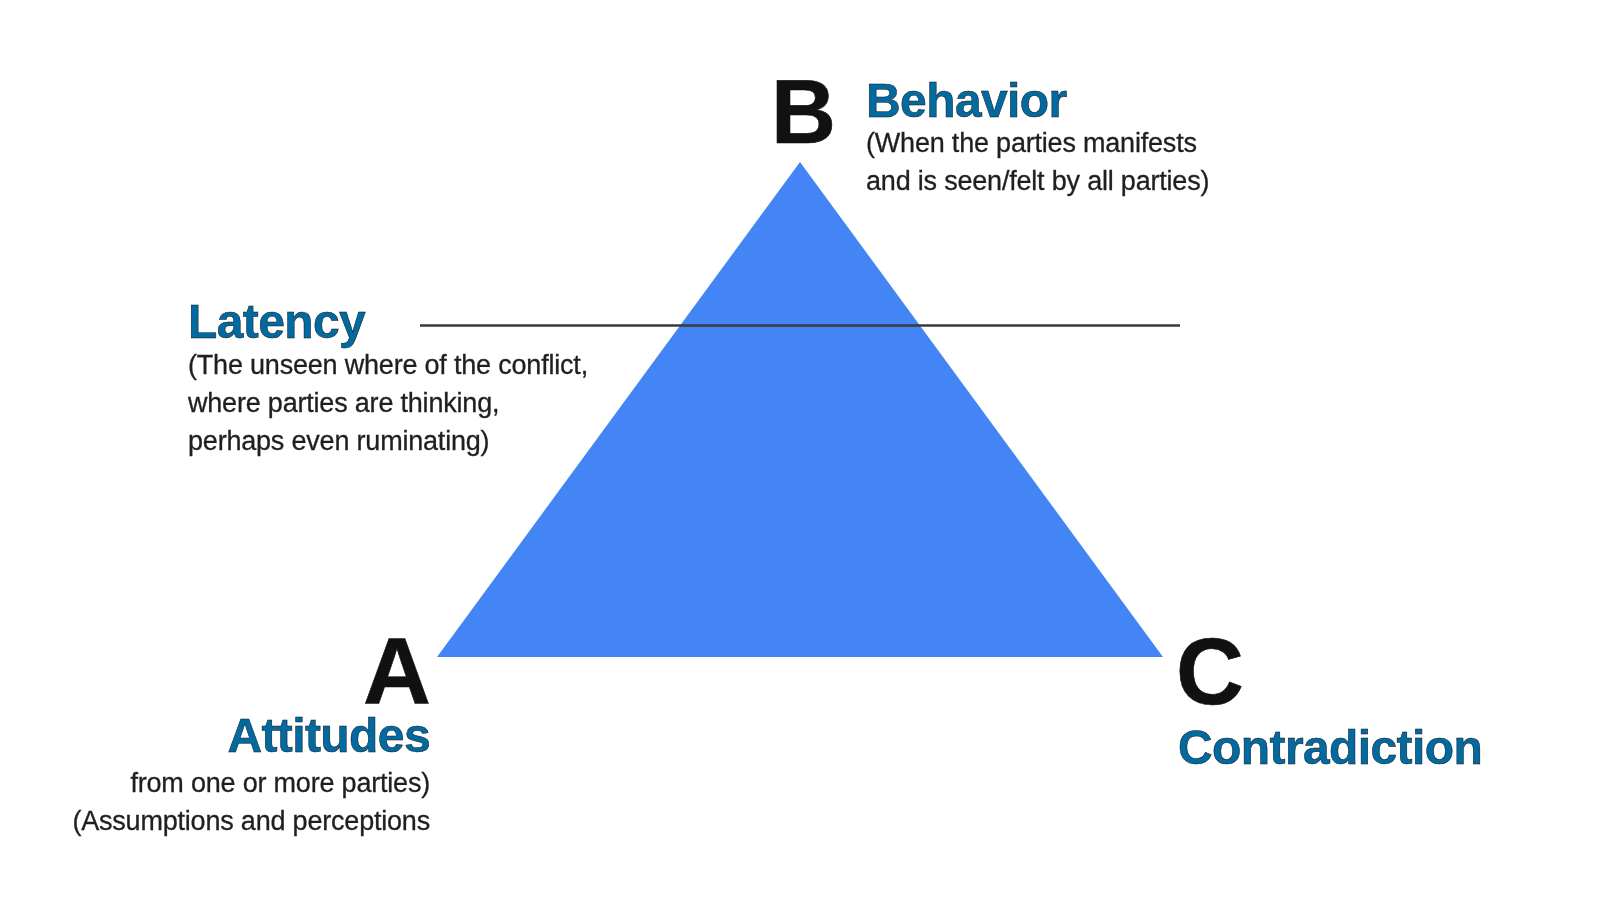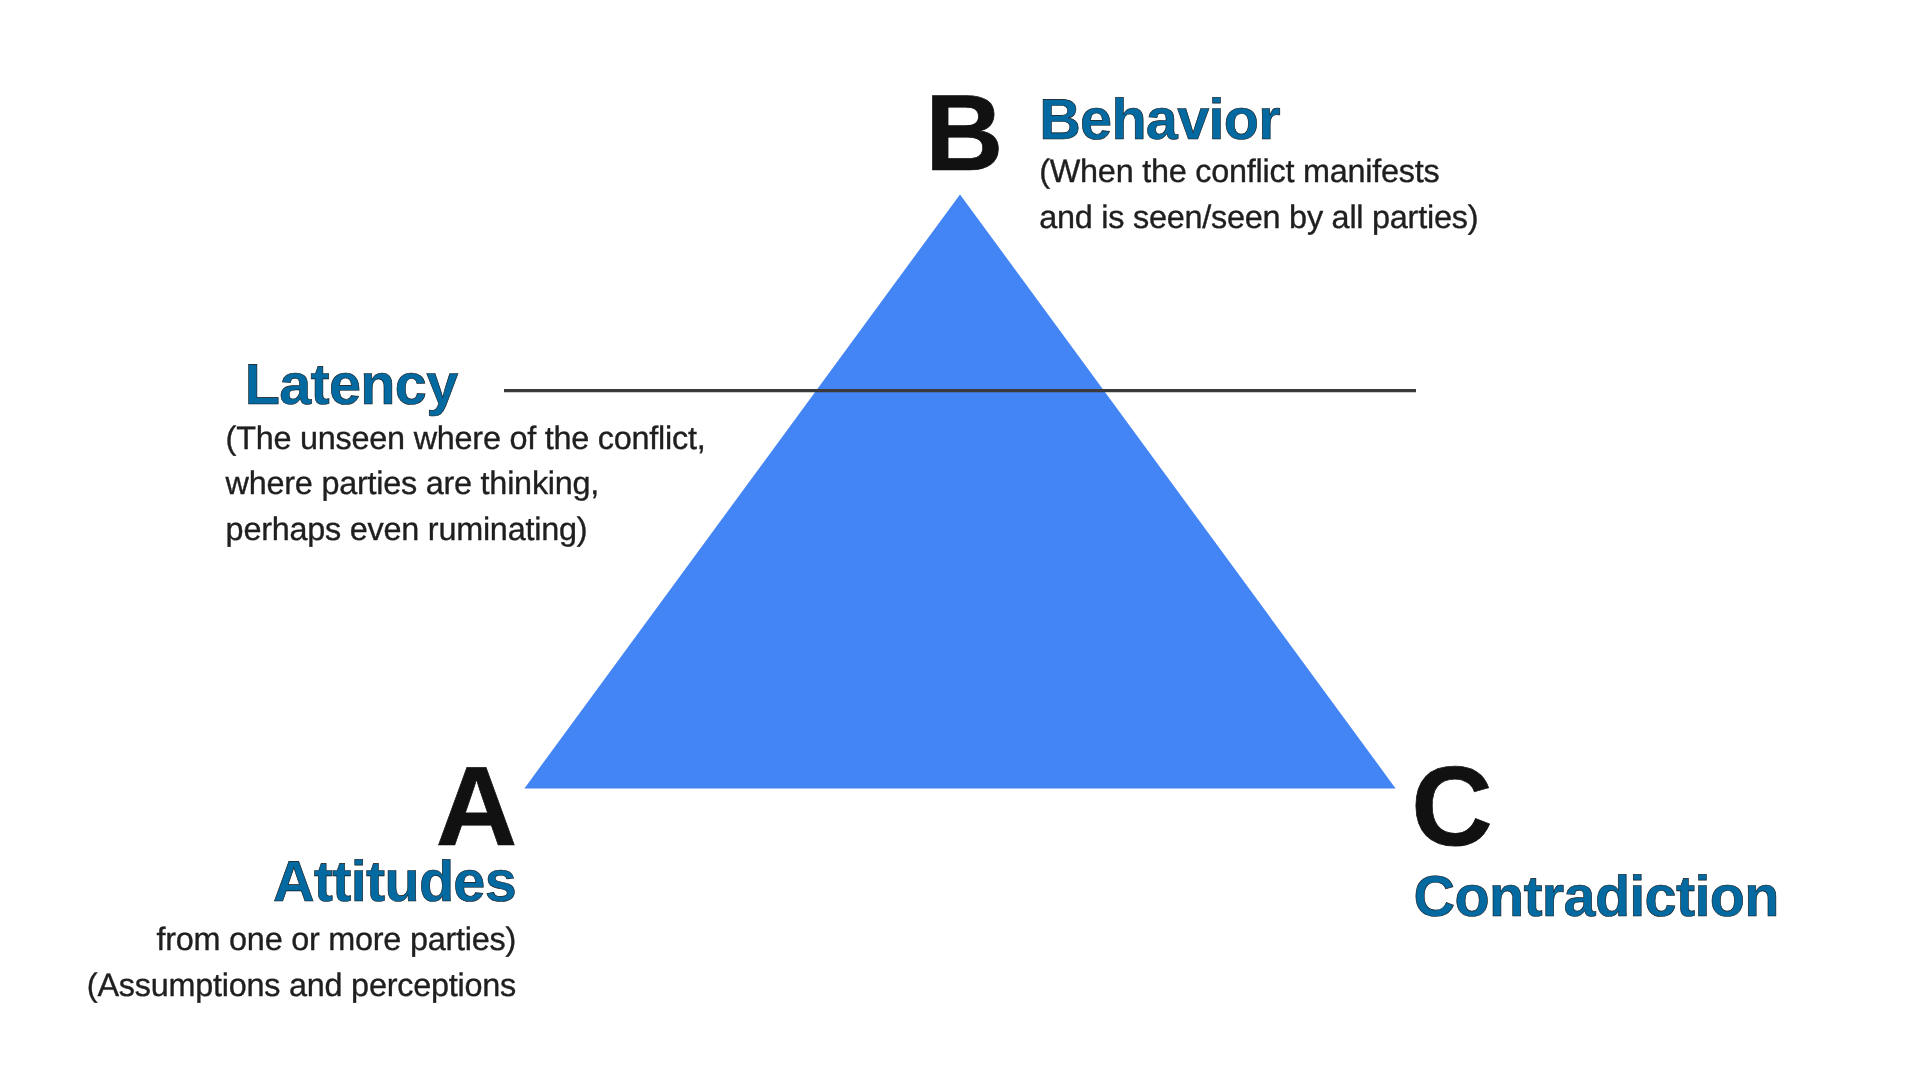--- a/index.html
+++ b/index.html
@@ -50,21 +50,21 @@
     -webkit-text-stroke: 0.3px #1f1f1f;
   }
   .desc div { white-space: nowrap; }
 
   
   .letter-b   { left: 740px; top: 67px; width: 126px; text-align: center; font-size: 90px; }
   .heading-b  { left: 866px; top: 77px; }
   .desc-b     { left: 866px; top: 124px; text-align: left; }
 
   
-  .heading-latency { left: 188px; top: 298px; margin-left: 16px; }
+  .heading-latency { left: 188px; top: 298px; }
   .desc-latency    { left: 188px; top: 346px; text-align: left; }
 
   
   .letter-a   { right: 1170px; top: 625px; text-align: right; }
   .heading-a  { right: 1170px; top: 712px; text-align: left; }
   .desc-a     { right: 1170px; top: 764px; text-align: right; }
 
   
   .letter-c   { left: 1176px; top: 625px; }
   .heading-c  { left: 1178px; top: 724px; }
@@ -76,22 +76,22 @@
 <div class="canvas">
 
   <svg class="shape-layer" viewBox="0 0 1600 900" aria-hidden="true">
     <polygon points="800,162 437,657 1163,657" fill="#4385F4"></polygon>
     <line x1="420" y1="325.5" x2="1180" y2="325.5" stroke-width="2.6" stroke="#3a3a3a"></line>
   </svg>
 
   <div class="big-letter letter-b">B</div>
   <div class="heading heading-b">Behavior</div>
   <div class="desc desc-b">
-    <div>(When the conflict manifests</div>
-    <div>and is seen/seen by all parties)</div>
+    <div>(When the parties manifests</div>
+    <div>and is seen/felt by all parties)</div>
   </div>
 
   <div class="heading heading-latency">Latency</div>
   <div class="desc desc-latency">
     <div>(The unseen where of the conflict,</div>
     <div>where parties are thinking,</div>
     <div>perhaps even ruminating)</div>
   </div>
 
   <div class="big-letter letter-a">A</div>

